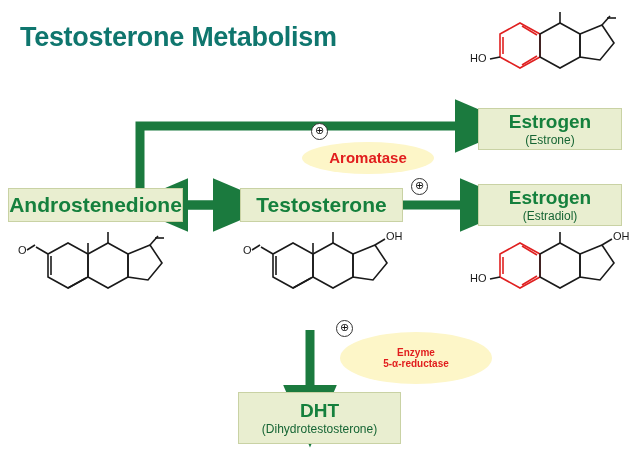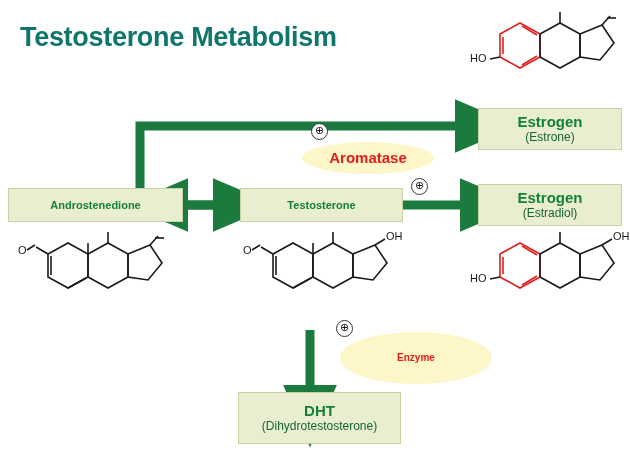--- a/index.html
+++ b/index.html
@@ -34,32 +34,32 @@
     box-sizing: border-box;
     text-align: center;
     color: #14532d;
     display: flex;
     flex-direction: column;
     align-items: center;
     justify-content: center;
     line-height: 1.15;
   }
   .node .main {
-    font-size: 15px;
+    font-size: 19px;
     font-weight: bold;
     color: #15803d;
   }
   .node .sub {
     font-size: 12px;
     font-weight: normal;
     color: #166534;
     margin-top: 1px;
   }
   .node.single .main {
-    font-size: 11px;
+    font-size: 21px;
     font-weight: bold;
   }
   .enzyme {
     position: absolute;
     display: flex;
     align-items: center;
     justify-content: center;
     flex-direction: column;
     background: #fdf6c8;
     border-radius: 50%;
@@ -209,20 +209,21 @@
     <span class="main">DHT</span>
     <span class="sub">(Dihydrotestosterone)</span>
   </div>
 
   <div class="enzyme" style="left:302px; top:142px; width:132px; height:32px; font-size:15px;">
     <span>Aromatase</span>
   </div>
 
   <div class="enzyme" style="left:340px; top:332px; width:152px; height:52px; font-size:10px;">
     <span>Enzyme</span>
+    <span>5-α-reductase</span>
   </div>
 
   <div class="plus" style="left:311px; top:123px;">
     <span>⊕</span>
   </div>
   <div class="plus" style="left:411px; top:178px;">
     <span>⊕</span>
   </div>
   <div class="plus" style="left:336px; top:320px;">
     <span>⊕</span>

